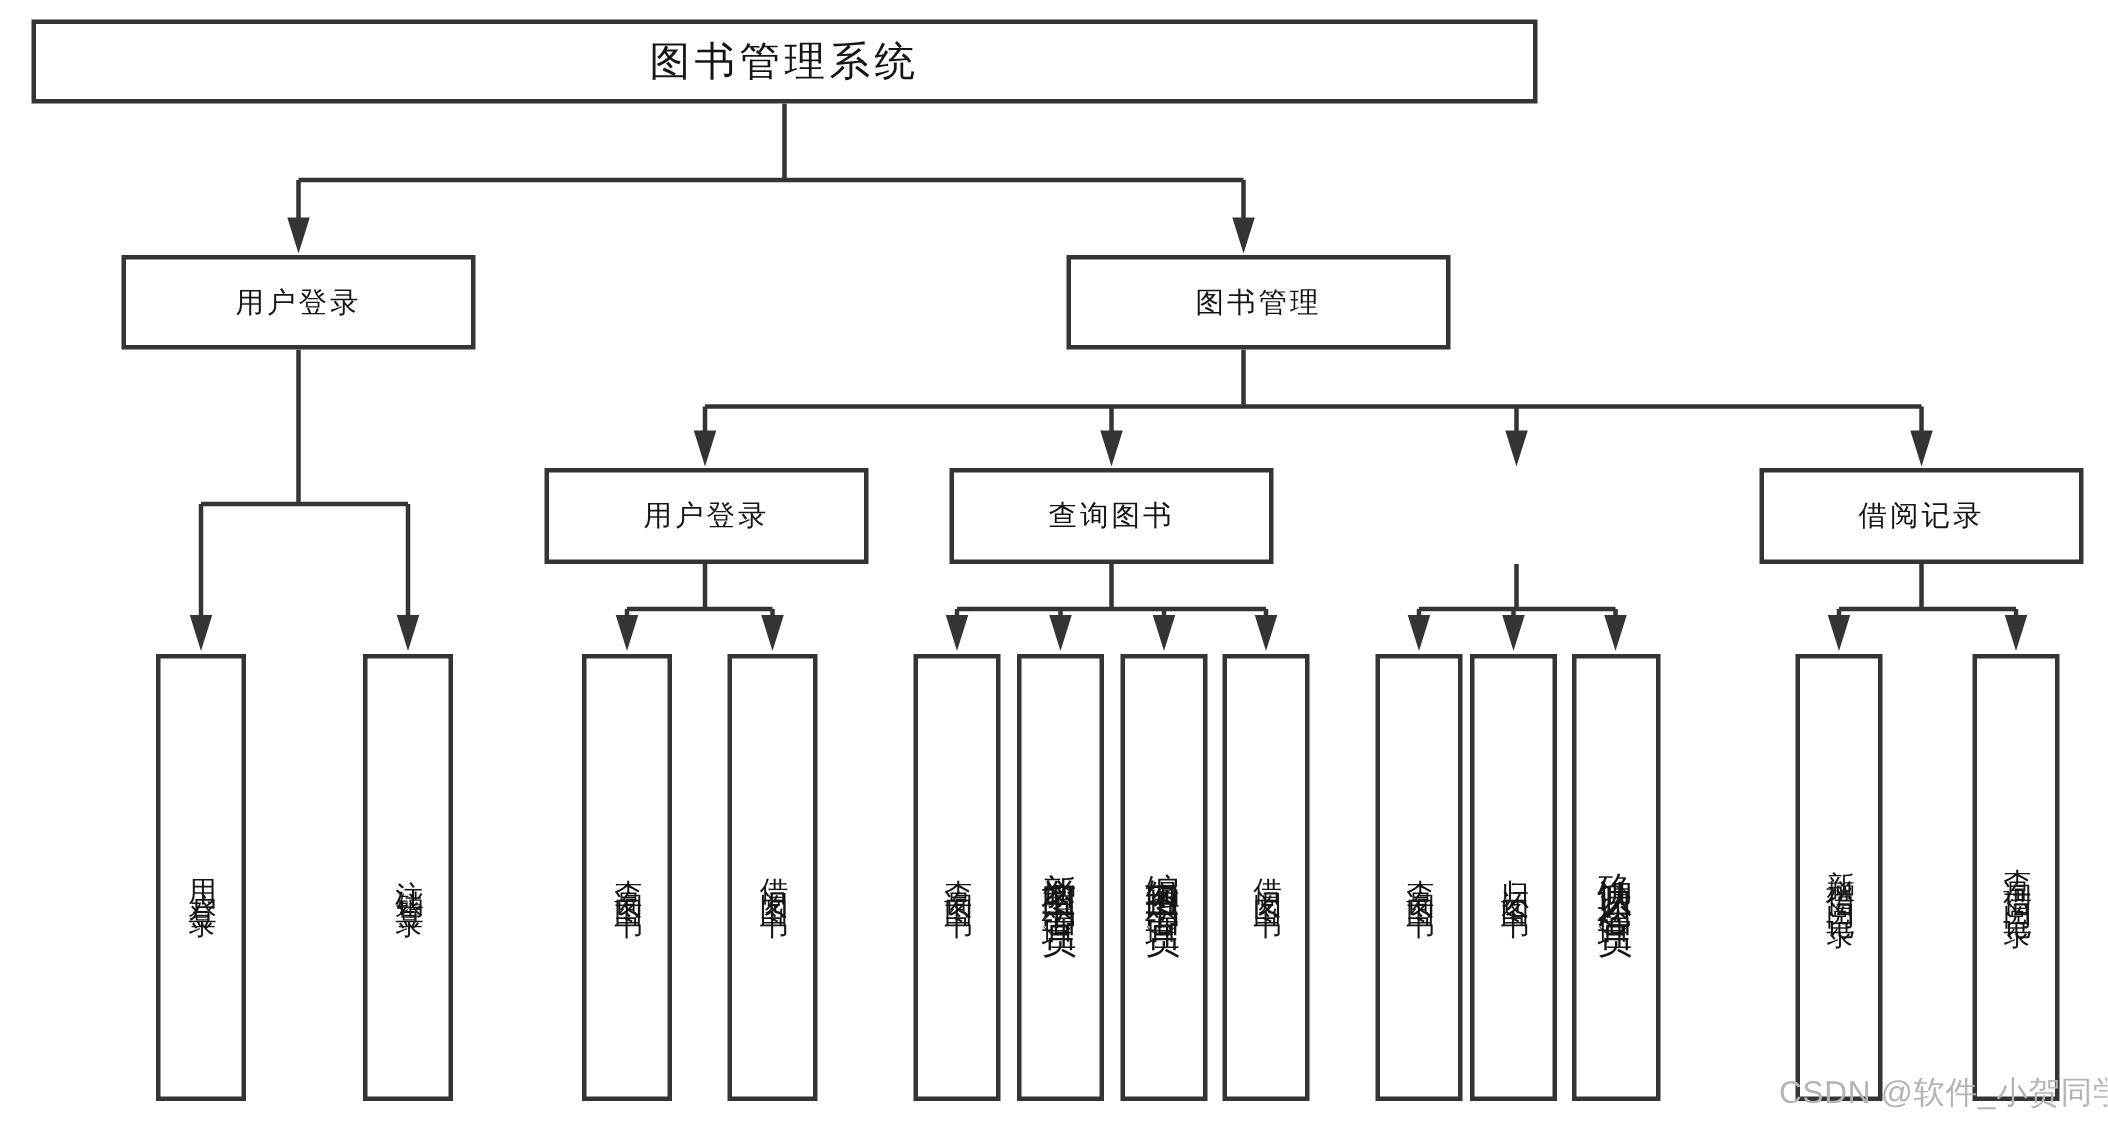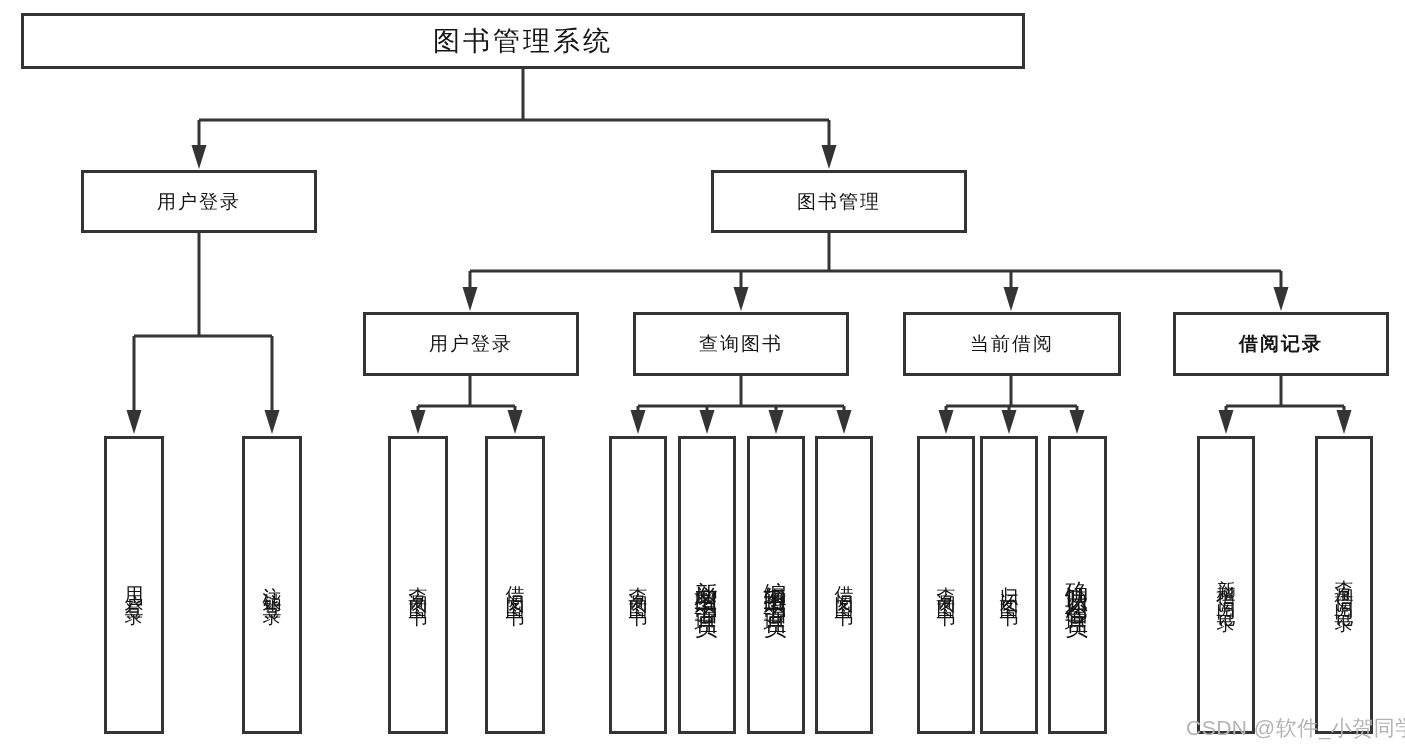--- a/index.html
+++ b/index.html
@@ -99,22 +99,21 @@
     <polygon points="1336.5,410 1351.5,410 1344,434"></polygon>
   </svg>
 
   <div class="box root-box" style="left:21px;top:13px;width:1004px;height:56px;">图书管理系统</div>
 
   <div class="box" style="left:81px;top:170px;width:236px;height:63px;">用户登录</div>
   <div class="box" style="left:711px;top:170px;width:256px;height:63px;">图书管理</div>
 
   <div class="box" style="left:363px;top:312px;width:216px;height:64px;">用户登录</div>
   <div class="box" style="left:633px;top:312px;width:216px;height:64px;">查询图书</div>
-  <div class="box" style="left:903px;top:312px;width:218px;height:64px;">当前借阅</div>
-  <div class="box" style="left:1173px;top:312px;width:216px;height:64px;font-weight:bold;">借阅记录</div>
+  <div class="box" style="left:1173px;top:312px;width:216px;height:64px;">借阅记录</div>
 
   <div class="box vbox" style="left:104px;top:436px;width:60px;height:298px;">用户登录</div>
   <div class="box vbox" style="left:242px;top:436px;width:60px;height:298px;">注销登录</div>
 
   <div class="box vbox" style="left:388px;top:436px;width:60px;height:298px;">查询图书</div>
   <div class="box vbox" style="left:485px;top:436px;width:60px;height:298px;">借阅图书</div>
 
   <div class="box vbox" style="left:609px;top:436px;width:58px;height:298px;">查询图书</div>
   <div class="box vbox tight" style="left:678px;top:436px;width:58px;height:298px;">新增图书（管理员）</div>
   <div class="box vbox tight" style="left:747px;top:436px;width:58px;height:298px;">编辑图书（管理员）</div>

